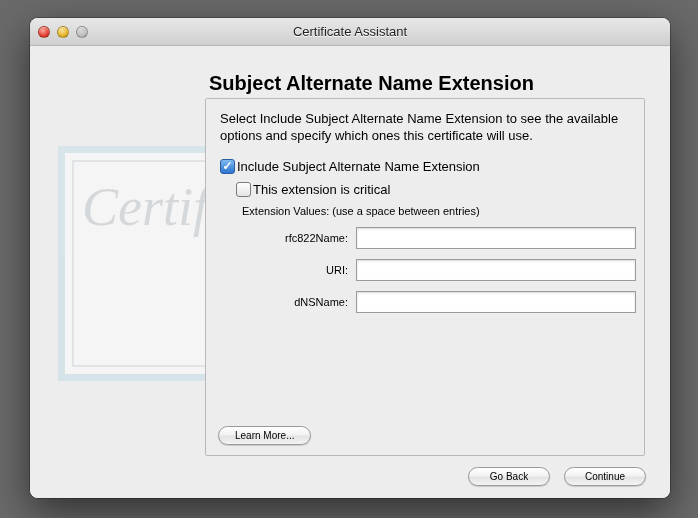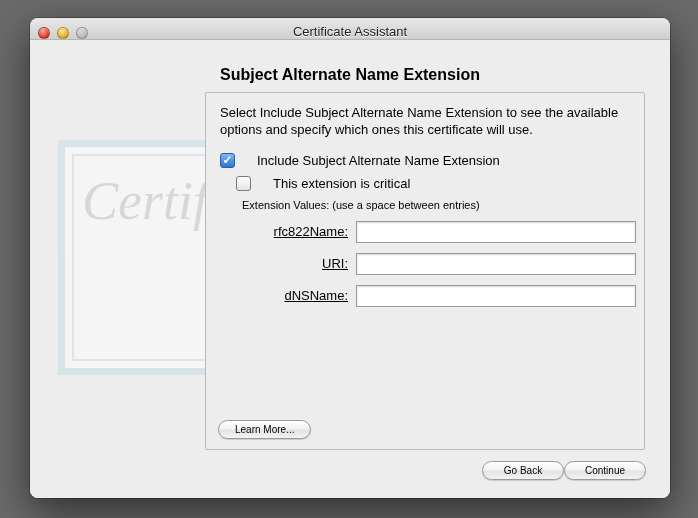--- a/index.html
+++ b/index.html
@@ -20,25 +20,25 @@
     top: 18px;
     left: 30px;
     width: 640px;
     height: 480px;
     border-radius: 8px;
     box-shadow: 0 14px 40px rgba(0,0,0,0.55), 0 0 0 1px rgba(0,0,0,0.25);
     background: #ededed;
     overflow: hidden;
   }
   .titlebar {
-    height: 22px;
+    height: 28px;
     background: linear-gradient(#e8e8e8, #cfcfcf);
     border-bottom: 1px solid #b5b5b5;
     display: flex;
-    align-items: flex-end;
+    align-items: center;
     position: relative;
   }
   .traffic {
     display: flex;
     gap: 7px;
     margin-left: 8px;
   }
   .tl-btn {
     width: 12px; height: 12px;
     border-radius: 50%;
@@ -94,22 +94,22 @@
   .bg-cert .seal {
     position: absolute;
     right: -26px;
     bottom: -28px;
     width: 78px; height: 78px;
     border-radius: 50%;
     background: radial-gradient(circle at 45% 40%, #fff3b8, #f3d96a 55%, #d7b43a);
   }
   .heading {
     position: absolute;
-    left: 190px; top: 26px;
-    font-size: 16px;
+    left: 179px; top: 26px;
+    font-size: 20px;
     font-weight: bold;
   }
   .panel {
     position: absolute;
     left: 175px;
     top: 52px;
     width: 440px;
     height: 358px;
     background: #ededed;
     border: 1px solid #b9b9b9;
@@ -117,21 +117,21 @@
     padding: 12px 8px 44px 14px;
   }
   .intro {
     font-size: 13px;
     line-height: 1.3;
     margin-bottom: 14px;
   }
   .chk-row {
     display: flex;
     align-items: flex-end;
-    gap: 22px;
+    gap: 2px;
     margin-bottom: 8px;
   }
   .chk-row.indent { margin-left: 16px; }
   .aqua-check {
     width: 15px; height: 15px;
     border: 1px solid #7a7a7a;
     border-radius: 3px;
     background: linear-gradient(#fefefe, #e4e4e4);
     display: inline-flex;
     align-items: center; justify-content: center;
@@ -152,22 +152,21 @@
   }
   .form-row {
     display: flex;
     align-items: center;
     margin-bottom: 10px;
   }
   .form-row .lbl {
     width: 136px;
     text-align: right;
     padding-right: 8px;
-    font-size: 13px;
-    text-decoration: underline;
+    font-size: 11px;
   }
   .form-row input[type=text] {
     flex: 1;
     height: 22px;
     border: 1px solid #9a9a9a;
     background: #fff;
     font-size: 13px;
     padding: 2px 4px;
     box-shadow: inset 0 1px 2px rgba(0,0,0,0.15);
   }
@@ -188,21 +187,21 @@
     box-shadow: 0 1px 1px rgba(0,0,0,0.15);
     color: #000;
     cursor: default;
     white-space: nowrap;
   }
   .footer-btns {
     position: absolute;
     right: 24px;
     bottom: 18px;
     display: flex;
-    gap: 0;
+    gap: 14px;
   }
 </style>
 </head>
 <body>
 
 <div class="shadow-wrap">
 
   <div class="titlebar">
     <div class="traffic">
       <div class="tl-btn tl-close"></div>

